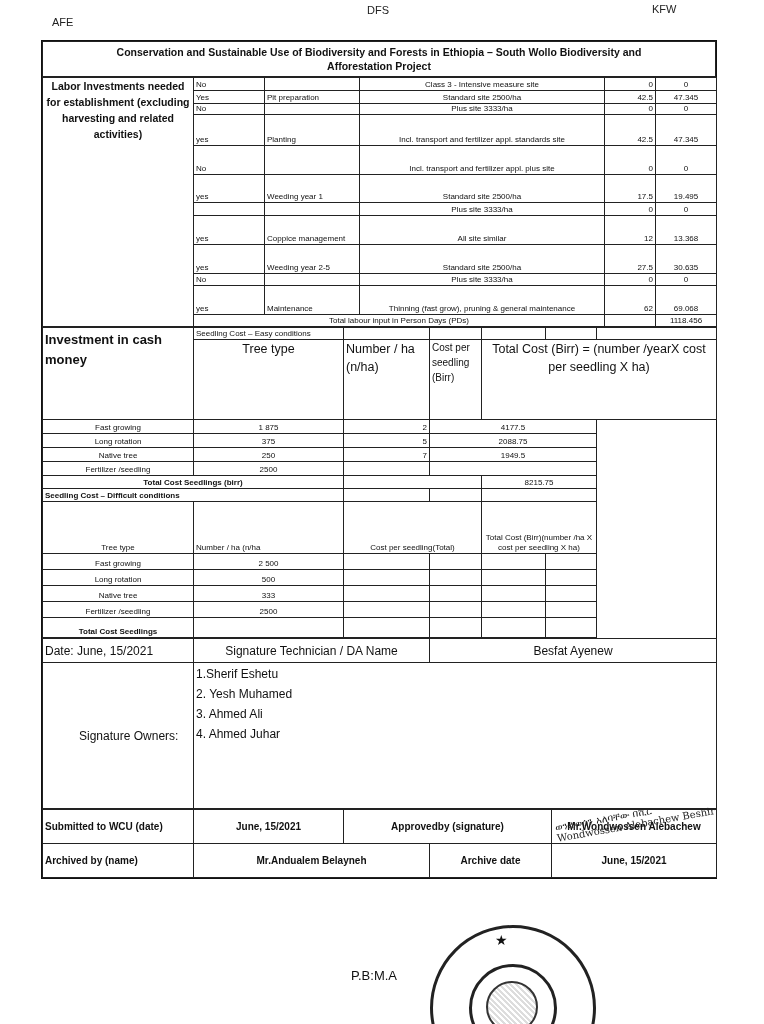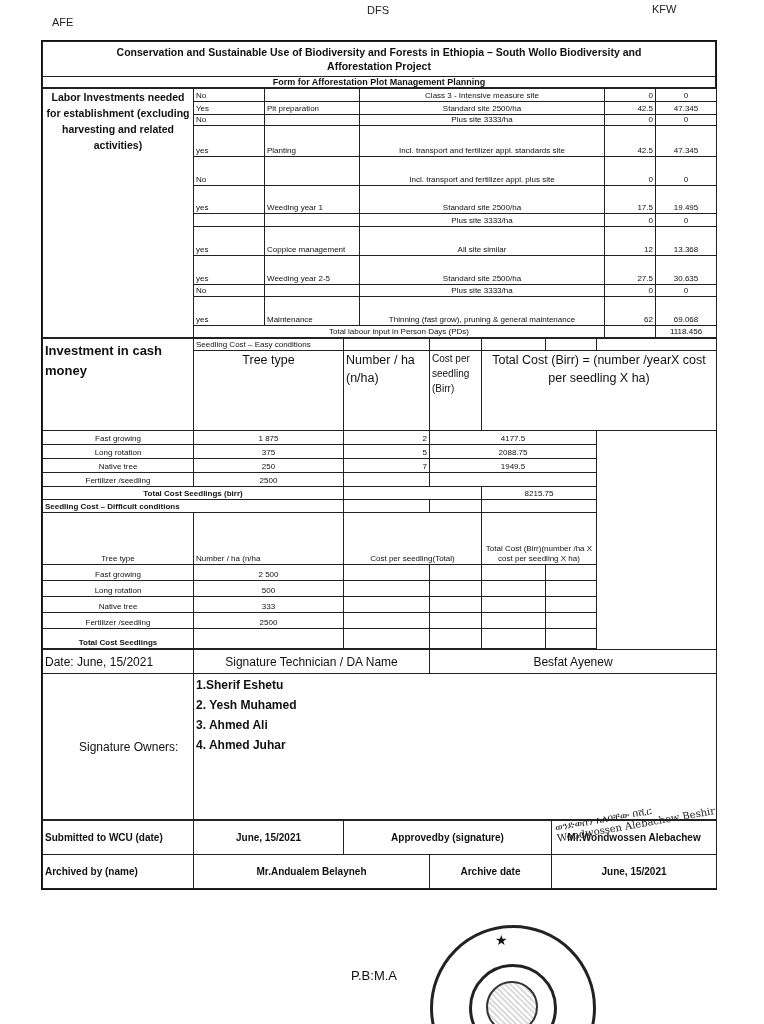--- a/index.html
+++ b/index.html
@@ -14,43 +14,40 @@
   .c { text-align:center; }
   .r { text-align:right; }
   .b { font-weight:bold; }
   .title td { font-size:10.5px; font-weight:bold; text-align:center; vertical-align:middle; line-height:14px; padding:3px 4px; }
   .sub td { font-size:9px; font-weight:bold; text-align:center; vertical-align:middle; }
   .sect { font-weight:bold; font-size:10.5px; text-align:center; vertical-align:top !important; line-height:16px; border-bottom:1px solid #222; }
   .sect2 { font-weight:bold; font-size:13px; text-align:left; vertical-align:top !important; line-height:20px; padding-top:2px; }
   .big { font-size:12.5px; line-height:18px; vertical-align:top; }
   .sig td { font-size:12px; vertical-align:middle; }
   .bot td { font-size:10px; font-weight:bold; vertical-align:middle; }
-  .owners { font-size:12px; line-height:20px; vertical-align:top; padding-top:1px;font-weight:bold; }
+  .owners { font-size:12px; line-height:20px; vertical-align:top; padding-top:1px; }
   .stamp-sig { position:absolute; left:555px; top:808px; font-family:"DejaVu Serif", serif; font-size:10px; color:#222; transform:rotate(-10deg); line-height:11px; }
   .pbma { position:absolute; left:351px; top:968px; font-size:13px; }
   .seal { position:absolute; left:430px; top:925px; width:160px; height:160px; border:3px solid #222; border-radius:50%; }
   .seal-inner { position:absolute; left:36px; top:36px; width:82px; height:82px; border:3px solid #222; border-radius:50%; }
   .seal-core { position:absolute; left:14px; top:14px; width:48px; height:48px; border:2px solid #333; border-radius:50%; background:repeating-linear-gradient(45deg,#ddd 0 2px,#fff 2px 4px); }
   .seal-star { position:absolute; left:62px; top:4px; font-size:14px; }
 </style>
 </head>
 <body>
 
 <div class="hdr" style="left:52px;top:16px;">AFE</div>
 <div class="hdr" style="left:367px;top:4px;">DFS</div>
 <div class="hdr" style="left:652px;top:3px;">KFW</div>
 
 <div class="doc">
   <table>
     <tbody>
         <tr class="title">
           <td><span>Conservation and Sustainable Use of Biodiversity and Forests in Ethiopia – South Wollo Biodiversity and</span><br><span>Afforestation Project</span></td>
-        </tr>
-    <tr class="sub">
-          <td>Form for Afforestation Plot Management Planning</td>
         </tr>
   </tbody>
     </table>
 
   <table>
     <colgroup>
         <col style="width:151px">
         <col style="width:71px">
         <col style="width:95px">
         <col style="width:245px">

